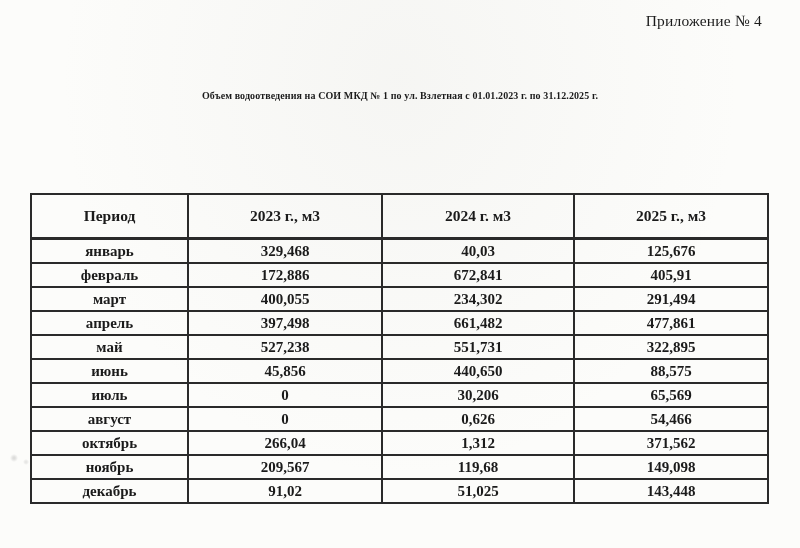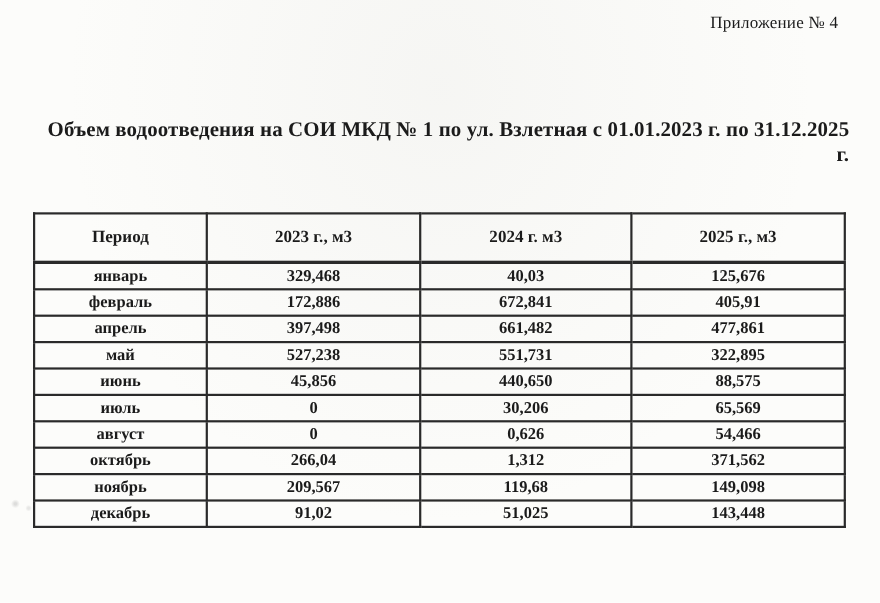--- a/index.html
+++ b/index.html
@@ -22,26 +22,26 @@
   }
   .appendix {
     position: absolute;
     top: 12px;
     right: 38px;
     font-size: 15.5px;
     letter-spacing: 0.2px;
   }
   .doc-title {
     position: absolute;
-    top: 108px;
+    top: 90px;
     left: 28px;
     width: 744px;
-    text-align: right;
+    text-align: center;
     font-weight: bold;
-    font-size: 19px;
+    font-size: 10px;
     letter-spacing: 0.1px;
   }
   table.data-table {
     position: absolute;
     left: 30px;
     top: 193px;
     width: 737px;
     border-collapse: collapse;
     table-layout: fixed;
     border: 2px solid #232323;
@@ -98,20 +98,26 @@
         <td>40,03</td>
         <td>125,676</td>
       </tr>
       <tr>
         <td>февраль</td>
         <td>172,886</td>
         <td>672,841</td>
         <td>405,91</td>
       </tr>
       <tr>
+        <td>март</td>
+        <td>400,055</td>
+        <td>234,302</td>
+        <td>291,494</td>
+      </tr>
+      <tr>
         <td>апрель</td>
         <td>397,498</td>
         <td>661,482</td>
         <td>477,861</td>
       </tr>
       <tr>
         <td>май</td>
         <td>527,238</td>
         <td>551,731</td>
         <td>322,895</td>

